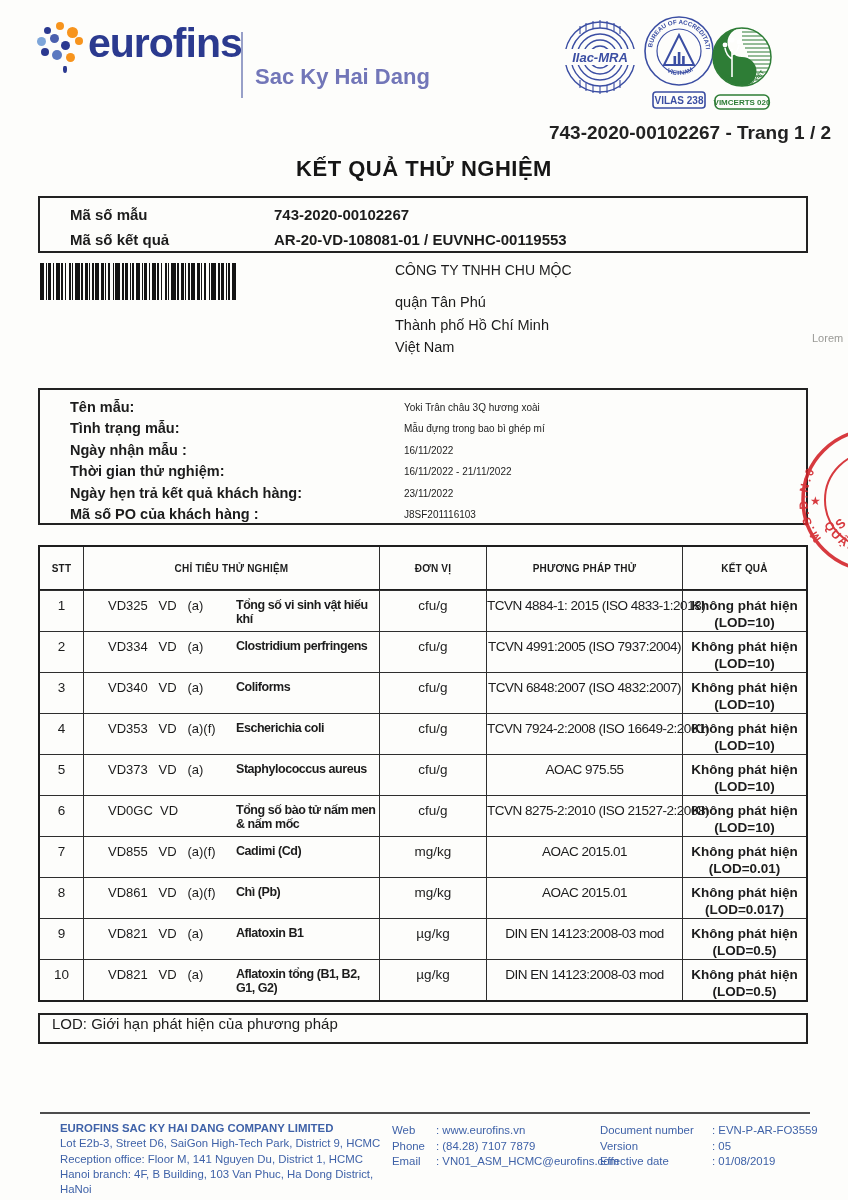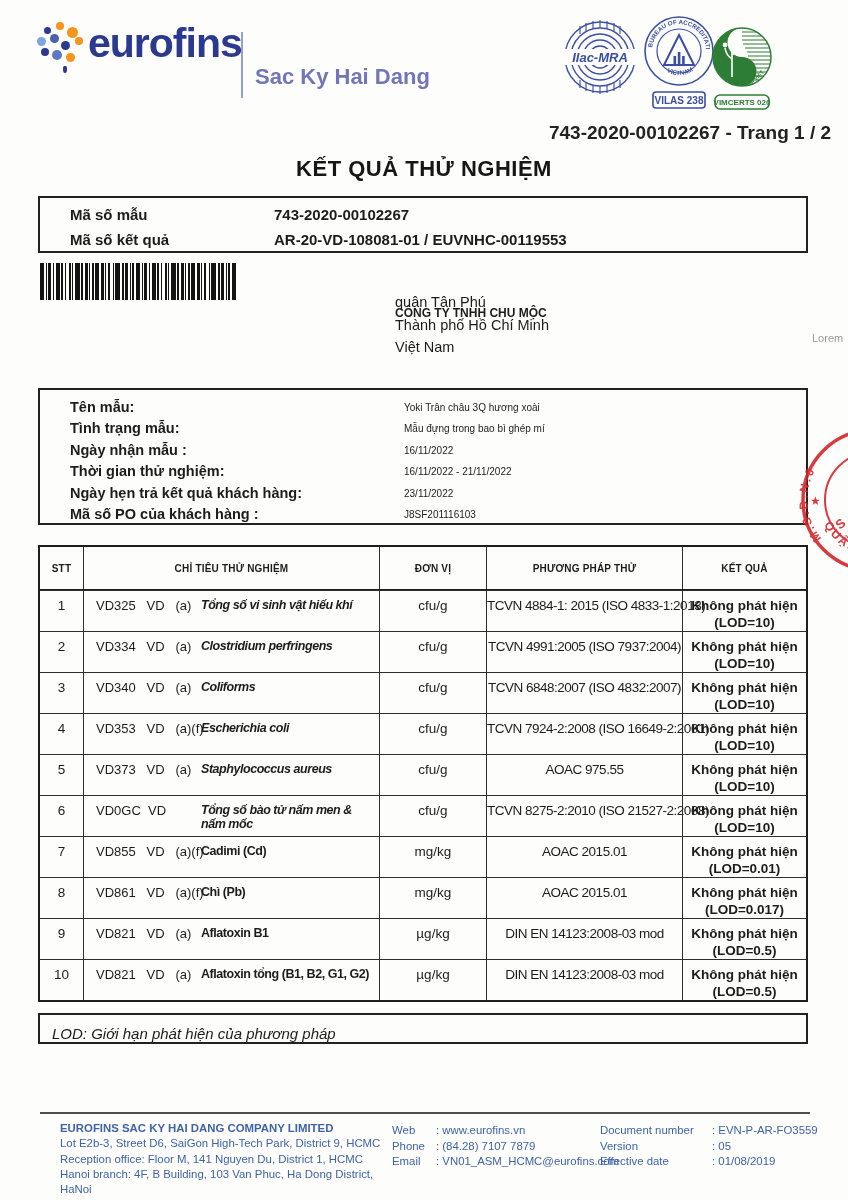--- a/index.html
+++ b/index.html
@@ -27,47 +27,47 @@
   .title { position:absolute; left:0; top:156px; width:100%; text-align:center;
     font-size:22px; font-weight:bold; letter-spacing:0.5px; color:#161616; }
   
   .box { position:absolute; left:38px; width:770px; border:2px solid #222; background:transparent; }
   .id-box { top:196px; height:57px; padding-top:4px; }
   .kv-row { display:flex; line-height:25px;align-items:center; }
   .kv-row .k { padding-left:30px; width:234px; font-weight:bold; font-size:15px; }
   .kv-row .v { font-weight:bold; font-size:15px; }
   
   .barcode { position:absolute; left:40px; top:263px; }
-  .cust-name { position:absolute; left:395px; top:262px; font-size:12px; font-weight:bold;margin-top:44px; }
+  .cust-name { position:absolute; left:395px; top:262px; font-size:14px; font-weight:normal; }
   .cust-addr { position:absolute; left:395px; top:291px; font-size:14.5px; line-height:22.5px; }
   .watermark { position:absolute; left:812px; top:332px; font-size:11px; color:#9a9a96; }
   
   .sample-box { top:388px; height:137px; padding-top:7px; }
   .sample-box .kv-row { line-height:21.4px; }
   .sample-box .kv-row .k { width:364px; font-size:14.5px; }
   .sample-box .kv-row .v { font-weight:normal; font-size:10px; }
   
   .rtable { position:absolute; left:38px; top:545px; width:770px; border:2px solid #1e1e1e; }
   .trow { display:grid; grid-template-columns:43px 296px 107px 196px 1fr; border-top:1px solid #2e2e2e; }
   .trow > div { border-left:1px solid #2e2e2e; }
   .trow > div:first-child { border-left:none; }
   .thead { border-top:none; border-bottom:1px solid #1e1e1e; }
   .thead > div { height:42px; display:flex; align-items:center; justify-content:center;
     font-weight:bold; font-size:10px; letter-spacing:0.2px; }
   .tb .c { min-height:40px; padding-top:7px; font-size:13.5px; }
   .c-stt { text-align:center; }
-  .c-name { display:flex; padding-left:12px; }
+  .c-name { display:flex; padding-left:24px;gap:23px; }
   .c-name .code { width:105px; flex:none; white-space:pre; font-size:13px; }
   .c-name .tname { font-weight:bold; font-size:12.5px; letter-spacing:-0.45px; padding-right:2px; }
-  .c-name .tname.it { font-style:italic; }
+  .c-name .tname.it { }
   .c-unit { text-align:center; }
   .c-method { text-align:center; font-size:13px; letter-spacing:-0.5px; white-space:nowrap; overflow:visible; }
   .c-result { text-align:center; font-weight:bold; font-size:13px; line-height:16.5px; }
   
-  .lod-box { top:1013px; height:31px; display:flex; align-items:flex-end;font-style:italic; }
+  .lod-box { top:1013px; height:31px; display:flex; align-items:flex-start; }
   .lod-box span { padding-left:12px; font-size:15px; }
   
   .footer-line { position:absolute; left:40px; top:1112px; width:770px; border-top:2px solid #4d4d4d; }
   .footer { color:#3f62a8; }
   .f-left { position:absolute; left:60px; top:1121px; width:330px; font-size:11.4px; line-height:15.3px; }
   .f-left .co { font-weight:bold; }
   .f-mid { position:absolute; left:392px; top:1123px; font-size:11.4px; line-height:15.6px; }
   .f-mid .lbl { display:inline-block; width:44px; }
   .f-right { position:absolute; left:600px; top:1123px; font-size:11.4px; line-height:15.6px; }
   .f-right .lbl { display:inline-block; width:112px; }

